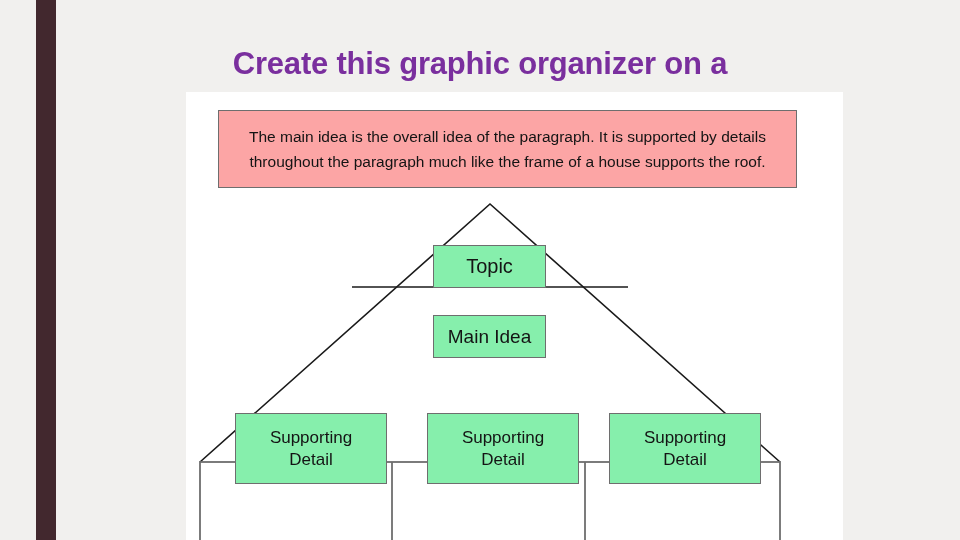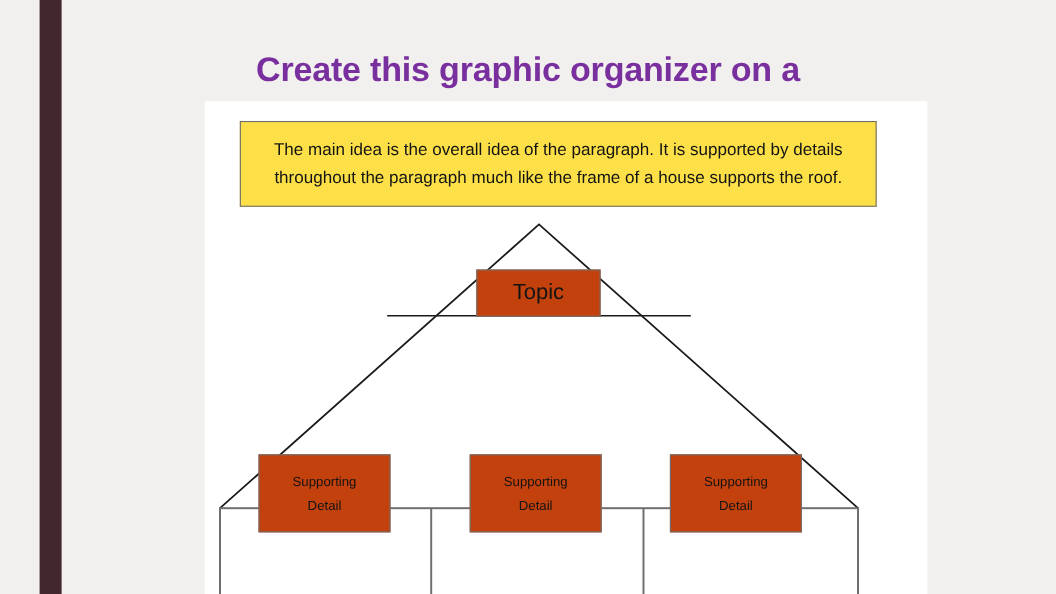--- a/index.html
+++ b/index.html
@@ -55,21 +55,21 @@
 
   
   .intro-box {
     position: absolute;
     left: 32px;
     top: 18px;
     width: 579px;
     height: 78px;
     border: 1.5px solid #6e6e6e;
     box-sizing: border-box;
-    background: #fde047;
+    background: #fca5a5;
     display: flex;
     align-items: center;
     justify-content: center;
   }
   .intro-text {
     text-align: center;
     font-family: "Liberation Sans", sans-serif;
     font-size: 15.5px;
     line-height: 25px;
     color: #141414;
@@ -88,21 +88,21 @@
     position: absolute;
     left: 0;
     top: 0;
   }
 
   
   .node-box {
     position: absolute;
     border: 1.5px solid #6e6e6e;
     box-sizing: border-box;
-    background: #c2410c;
+    background: #86efac;
     display: flex;
     align-items: center;
     justify-content: center;
     text-align: center;
     color: #141414;
     font-family: "Liberation Sans", sans-serif;
   }
   .node-topic {
     left: 247px;
     top: 47px;
@@ -111,23 +111,23 @@
     font-size: 20px;
   }
   .node-mainidea {
     left: 247px;
     top: 117px;
     width: 113px;
     height: 43px;
     font-size: 19px;
   }
   .node-detail {
-    width: 120px;
+    width: 152px;
     height: 71px;
-    font-size: 12px;
+    font-size: 17px;
     line-height: 22px;
     top: 215px;
     align-items: center;
   }
   .node-detail-1 { left: 49px; }
   .node-detail-2 { left: 241px; }
   .node-detail-3 { left: 423px; }
   .node-detail span { display: block; }
 </style>
 </head>
@@ -155,20 +155,23 @@
       <rect x="14" y="264" width="580" height="153" fill="none" stroke="#6e6e6e" stroke-width="1.8"></rect>
 
       <line x1="206" y1="264" x2="206" y2="417" stroke="#6e6e6e" stroke-width="1.8"></line>
       <line x1="399" y1="264" x2="399" y2="417" stroke="#6e6e6e" stroke-width="1.8"></line>
     </svg>
 
     <div class="node-box node-topic">
       <span>Topic</span>
     </div>
 
+    <div class="node-box node-mainidea">
+      <span>Main Idea</span>
+    </div>
 
     <div class="node-box node-detail node-detail-1">
       <div>
         <span>Supporting</span>
         <span>Detail</span>
       </div>
     </div>
 
     <div class="node-box node-detail node-detail-2">
       <div>

